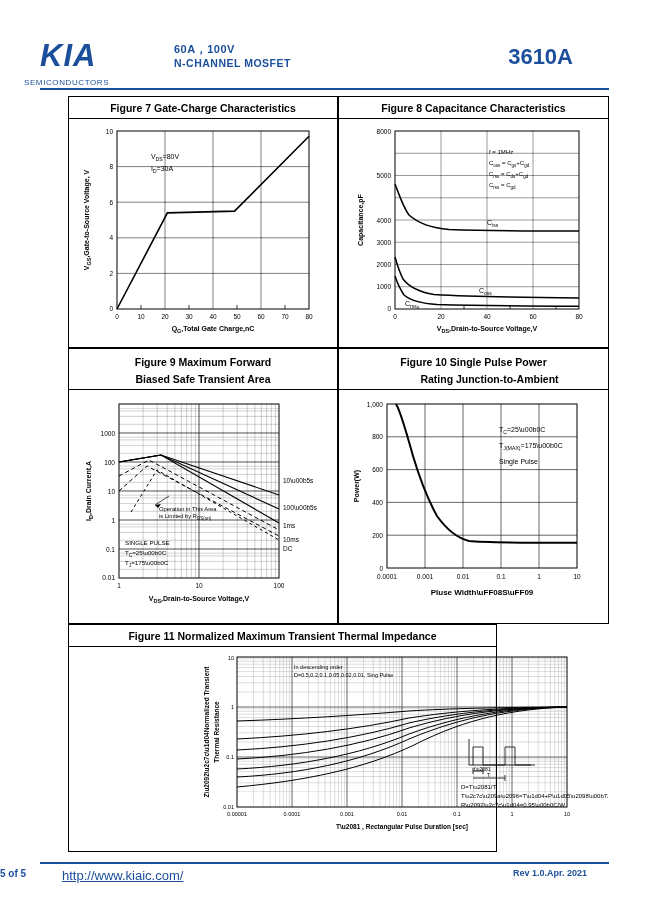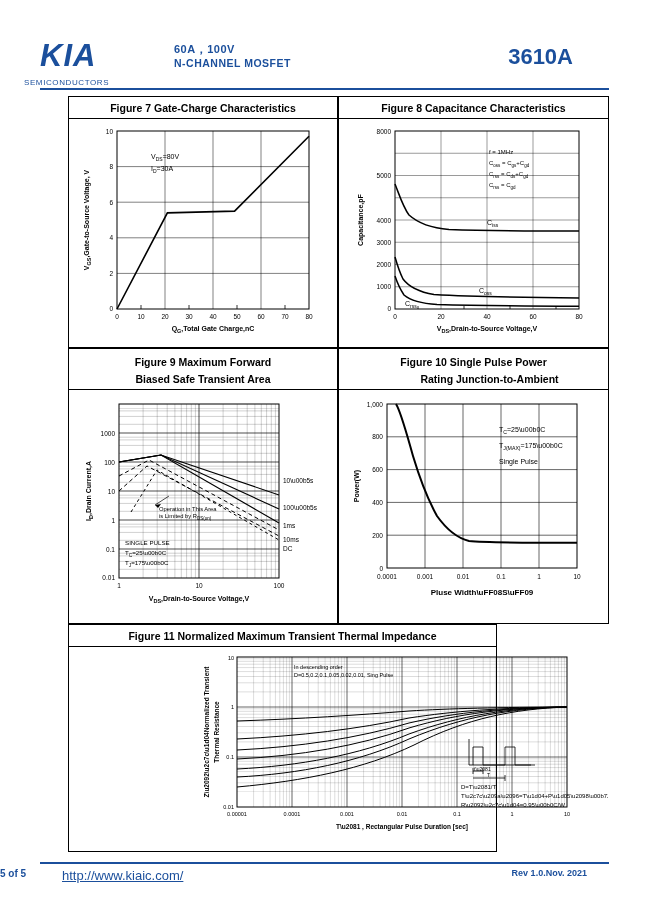--- a/index.html
+++ b/index.html
@@ -527,15 +527,15 @@
         <text x="333" y="182" font-size="6.5" font-weight="bold" text-anchor="middle" fill="#000">T\u2081 , Rectangular Pulse Duration [sec]</text>
         <text transform="translate(140,85) rotate(-90)" font-size="6.5" font-weight="bold" text-anchor="middle" fill="#000">Z\u2092\u2c7c\u1d04Normalized Transient</text>
         <text transform="translate(150,85) rotate(-90)" font-size="6.5" font-weight="bold" text-anchor="middle" fill="#000">Thermal Resistance</text>
       </svg>
     </div>
   </div>
 
   <div class="ftr-rule"></div>
   <div class="ftr-left">http://www.kiaic.com/</div>
   <div class="ftr-mid">5 of 5</div>
-  <div class="ftr-right">Rev 1.0.Nov. 2021</div>
+  <div class="ftr-right">Rev 1.0.Apr. 2021</div>
 
 </div>
 
 </body></html>

